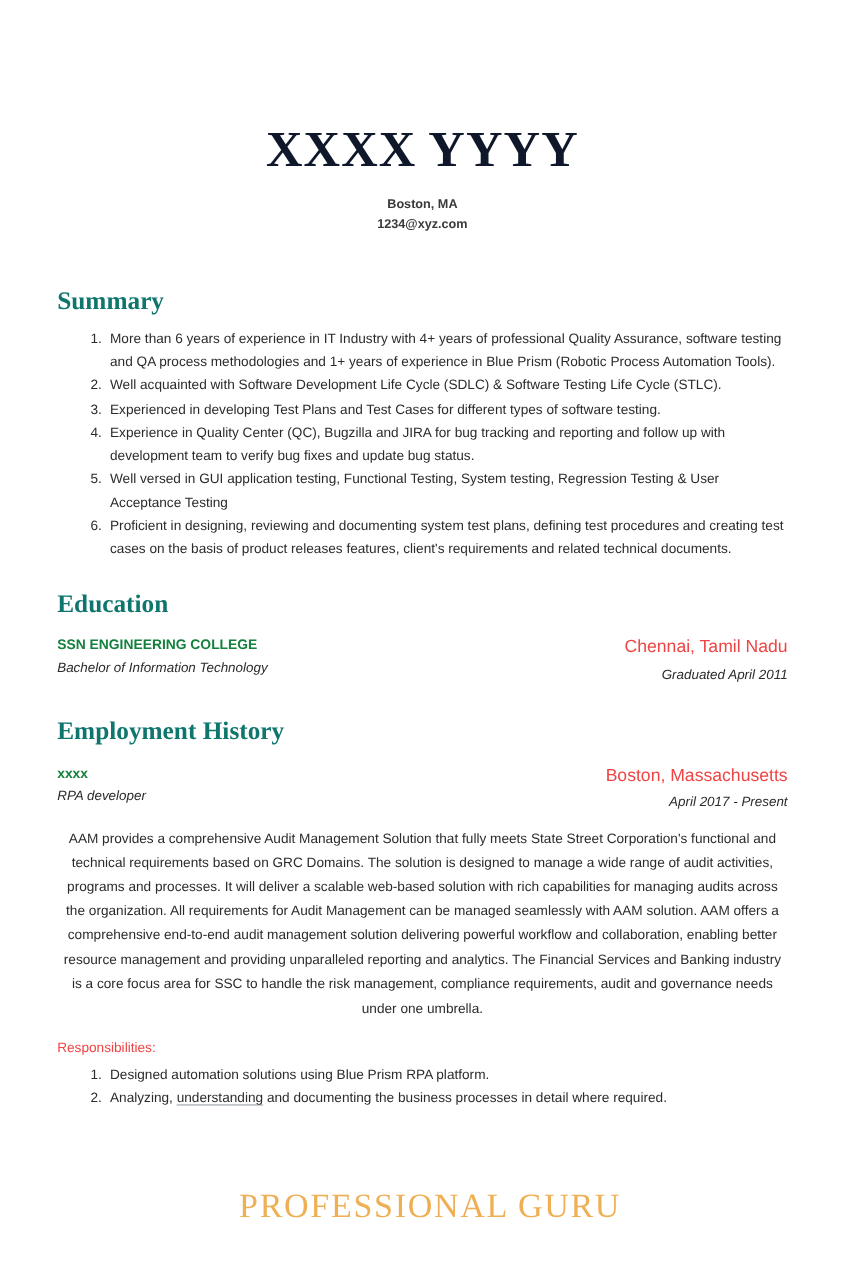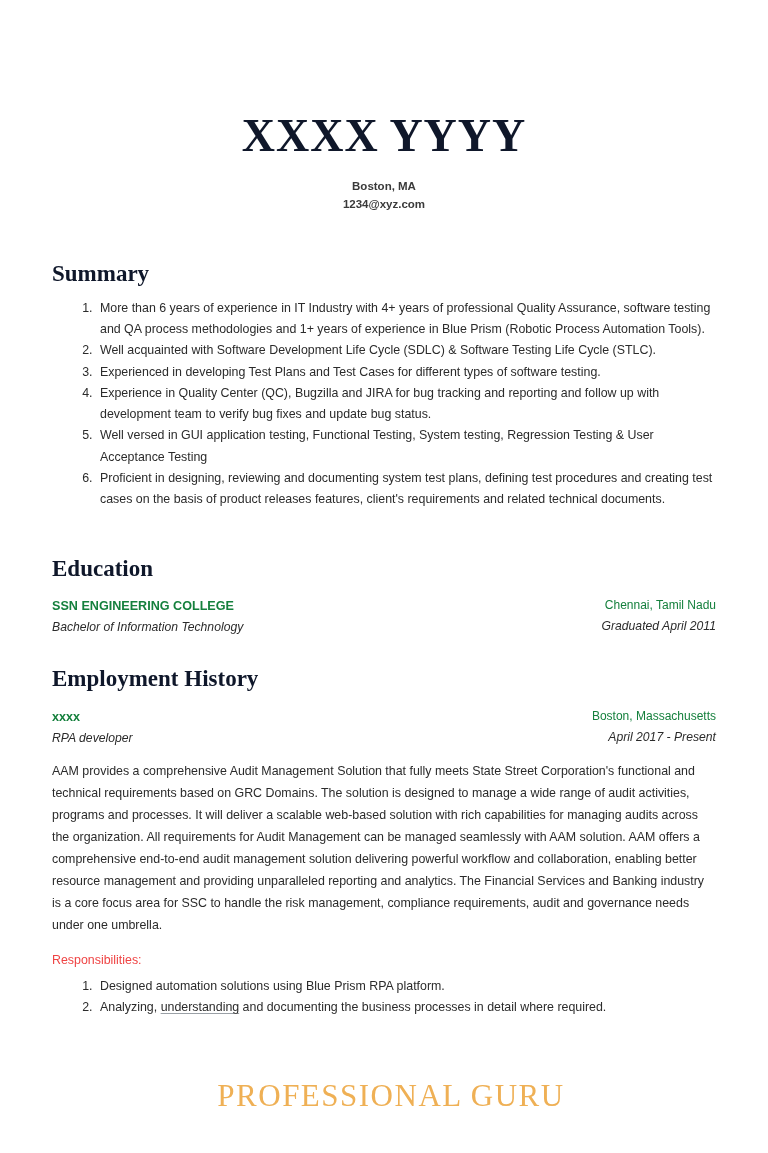--- a/index.html
+++ b/index.html
@@ -49,27 +49,27 @@
     margin: 0;
   }
   .contact-block { margin-top: 18px; }
 
   
   .section { margin-top: 0; }
   .section-heading {
     font-family: "Liberation Serif", serif;
     font-size: 23px;
     font-weight: 700;
-    color: #0f172a;
+    color: #0f766e;
     margin: 0;
     line-height: 1.2;
   }
 
   #section-summary { margin-top: 46px; }
-  #section-education { margin-top: 44px; }
+  #section-education { margin-top: 24px; }
   #section-employment { margin-top: 28px; }
 
   
   ol.doc-list {
     margin: 10px 0 0 0;
     padding-left: 44px;
     font-size: 12.4px;
     line-height: 1.72;
     color: #2b2b2b;
   }
@@ -101,38 +101,38 @@
     color: #15803d;
     line-height: 1.65;
   }
   .org-sub {
     font-size: 12.2px;
     font-style: italic;
     color: #2b2b2b;
     line-height: 1.65;
   }
   .org-place {
-    font-size: 12px;
-    color: #15803d;
+    font-size: 16px;
+    color: #ef4444;
     line-height: 1.65;
   }
   .org-date {
     font-size: 12.2px;
     font-style: italic;
     color: #2b2b2b;
     line-height: 1.65;
   }
 
   
   .job-paragraph {
     font-size: 12.4px;
     line-height: 1.78;
     color: #2b2b2b;
     margin: 12px 0 0 0;
-    text-align: left;
+    text-align: center;
   }
   .resp-label {
     font-size: 12.4px;
     line-height: 1.72;
     color: #ef4444;
     margin: 14px 0 0 0;
   }
   .spellcheck {
     text-decoration: underline;
     text-decoration-color: #9aa0a6;

